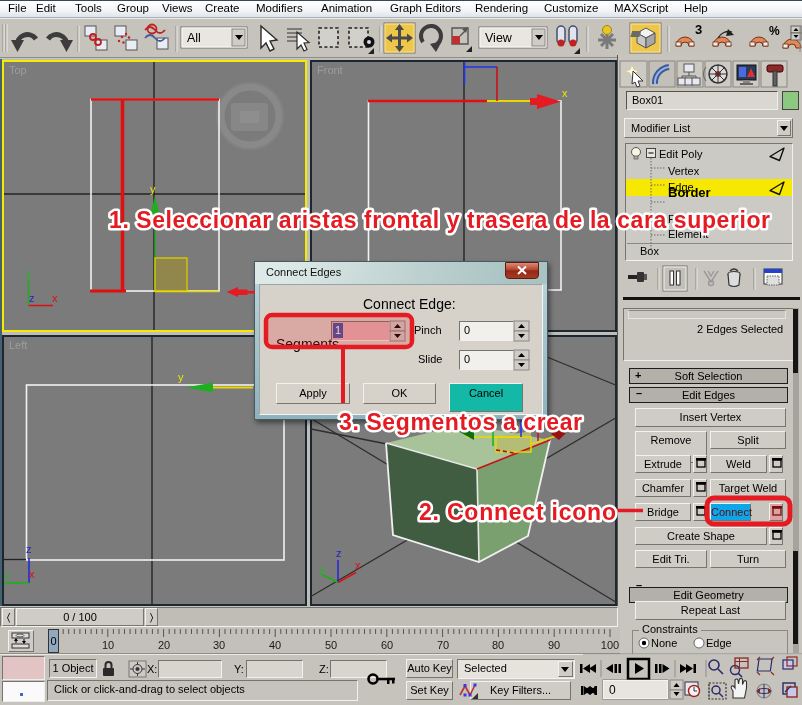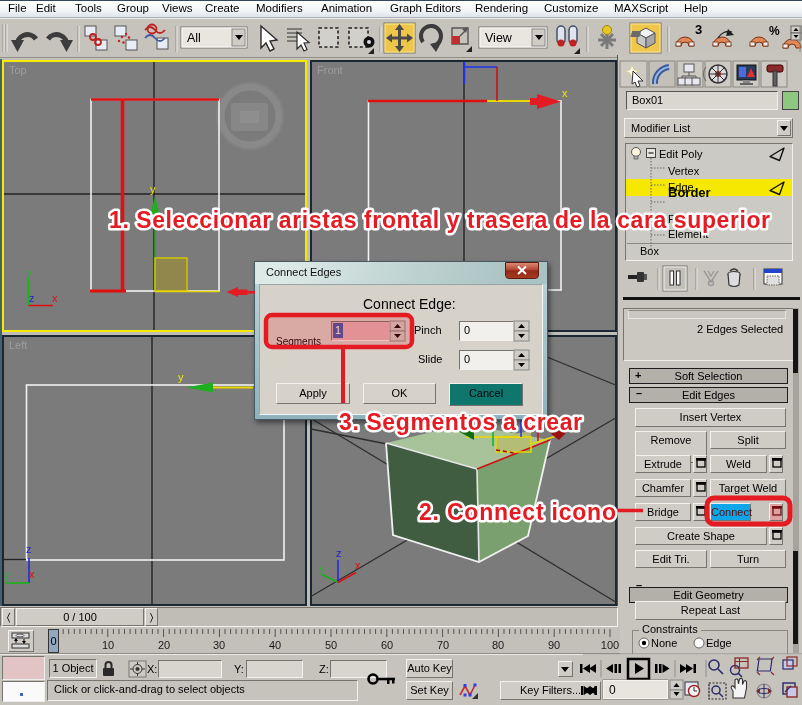--- a/index.html
+++ b/index.html
@@ -146,21 +146,21 @@
 <div class="abs" style="left:505px;top:262px;width:34px;height:17px;background:linear-gradient(#d98b76,#b5442f 45%,#932817 52%,#a63b22);border:1px solid #5f1a10;border-radius:0 0 4px 4px;"></div>
 <svg class="abs" style="left:517px;top:266px;" width="11" height="9">
       <g stroke="#fff" stroke-width="2">
         <line x1="1" y1="0.5" x2="9" y2="8"></line>
         <line x1="9" y1="0.5" x2="1" y2="8"></line>
       </g>
     </svg>
 
 <div class="abs" style="left:259px;top:284px;width:284px;height:131px;background:#d6d2ca;border:1px solid;border-color:#97a5a8 #f4f6f6 #f4f6f6 #97a5a8;"></div>
 <div class="abs" style="left:363px;top:296px;font-size:14px;">Connect Edge:</div>
-<div class="abs" style="left:276px;top:336px;font-size:10px;">Segments</div>
+<div class="abs" style="left:276px;top:336px;font-size:14px;">Segments</div>
 <div class="abs sunk" style="left:331px;top:321px;width:59px;height:20px;background:#e2b3b6;border-width:1px;border-style:solid;"></div>
 <div class="abs" style="left:333px;top:323px;width:10px;height:15px;background:#3a56a8;"></div>
 <div class="abs" style="left:335px;top:324px;font-size:11px;color:#fff;">1</div>
 <div class="abs" style="left:414px;top:324px;font-size:11px;">Pinch</div>
 <div class="abs sunk" style="left:459px;top:321px;width:55px;height:20px;background:#f2f0ec;border-width:1px;border-style:solid;font-size:11px;padding:2px 0 0 4px;">0</div>
 <div class="abs" style="left:418px;top:353px;font-size:11px;">Slide</div>
 <div class="abs sunk" style="left:459px;top:350px;width:55px;height:20px;background:#f2f0ec;border-width:1px;border-style:solid;font-size:11px;padding:2px 0 0 4px;">0</div>
 
 <svg class="abs" style="left:390px;top:321px;" width="16" height="21">
   <rect x="0" y="0" width="15" height="10" fill="#cfccc6" stroke="#888"></rect>
@@ -176,21 +176,21 @@
 </svg>
 <svg class="abs" style="left:514px;top:350px;" width="16" height="21">
   <rect x="0" y="0" width="15" height="10" fill="#cfccc6" stroke="#888"></rect>
       <rect x="0" y="10" width="15" height="10" fill="#cfccc6" stroke="#888"></rect>
   <polygon points="7.5,3 11,7 4,7" fill="#000"></polygon>
       <polygon points="7.5,17 11,13 4,13" fill="#000"></polygon>
 </svg>
 
 <div class="btn3d" style="left:276px;top:383px;width:74px;height:21px;background:#d6d2ca;font-size:11px;line-height:19px;">Apply</div>
 <div class="btn3d" style="left:363px;top:383px;width:73px;height:21px;background:#d6d2ca;font-size:11px;line-height:19px;">OK</div>
-<div class="btn3d" style="left:449px;top:383px;width:74px;height:23px;background:#0f766e;font-size:11px;line-height:19px;">Cancel</div>
+<div class="btn3d" style="left:449px;top:383px;width:74px;height:29px;background:#14b8a6;font-size:11px;line-height:19px;">Cancel</div>
 
 <div class="abs" style="left:617px;top:55px;width:185px;height:600px;background:#c8c5bf;border-left:1px solid #55534e;"></div>
 
 <svg class="abs" style="left:618px;top:59px;" width="184" height="30" viewBox="0 0 184 30">
   <g stroke-width="1">
     <rect x="2" y="2" width="27" height="26" fill="#cdcac4" stroke="#8a8880"></rect>
     <rect x="31" y="2" width="26" height="26" fill="#c3c0ba" stroke="#8a8880"></rect>
     <rect x="59" y="2" width="26" height="26" fill="#cdcac4" stroke="#8a8880"></rect>
     <rect x="87" y="2" width="26" height="26" fill="#cdcac4" stroke="#8a8880"></rect>
     <rect x="115" y="2" width="26" height="26" fill="#cdcac4" stroke="#8a8880"></rect>
@@ -732,25 +732,26 @@
 
 <svg class="abs" style="left:366px;top:671px;" width="32" height="18">
   <circle cx="7" cy="8" r="4.5" fill="none" stroke="#000" stroke-width="2.6"></circle>
   <line x1="11" y1="8" x2="29" y2="8" stroke="#000" stroke-width="2.6"></line>
   <rect x="21" y="8" width="2.5" height="5" fill="#000"></rect>
       <rect x="26" y="8" width="2.5" height="4.5" fill="#000"></rect>
 </svg>
 
 <div class="btn3d" style="left:406px;top:659px;width:47px;height:19px;line-height:17px;">Auto Key</div>
 <div class="btn3d" style="left:406px;top:681px;width:47px;height:19px;line-height:17px;">Set Key</div>
+<div class="abs sunk" style="left:457px;top:659px;width:118px;height:20px;background:#e6e3dd;border-width:1px;border-style:solid;font-size:11px;padding:2px 0 0 6px;">Selected</div>
 <div class="btn3d" style="left:558px;top:661px;width:15px;height:16px;"></div>
 <svg class="abs" style="left:561px;top:667px;" width="9" height="6">
       <polygon points="0,0 8,0 4,5" fill="#000"></polygon>
     </svg>
-<div class="btn3d" style="left:500px;top:681px;width:101px;height:19px;line-height:17px;">Key Filters...</div>
+<div class="btn3d" style="left:470px;top:681px;width:101px;height:19px;line-height:17px;">Key Filters...</div>
 <svg class="abs" style="left:458px;top:681px;" width="22" height="19">
   <polyline points="2,14 7,5 12,14 17,4" fill="none" stroke="#c03030" stroke-width="1.6"></polyline>
   <g fill="#3a3ae0">
         <rect x="5.5" y="3" width="3" height="3"></rect>
         <rect x="5.5" y="12.5" width="3" height="3"></rect>
         <rect x="15.5" y="2.5" width="3" height="3"></rect>
         <rect x="10.5" y="12.5" width="3" height="3"></rect>
       </g>
   <polygon points="14,18 20,18 20,12" fill="#333"></polygon>
 </svg>

